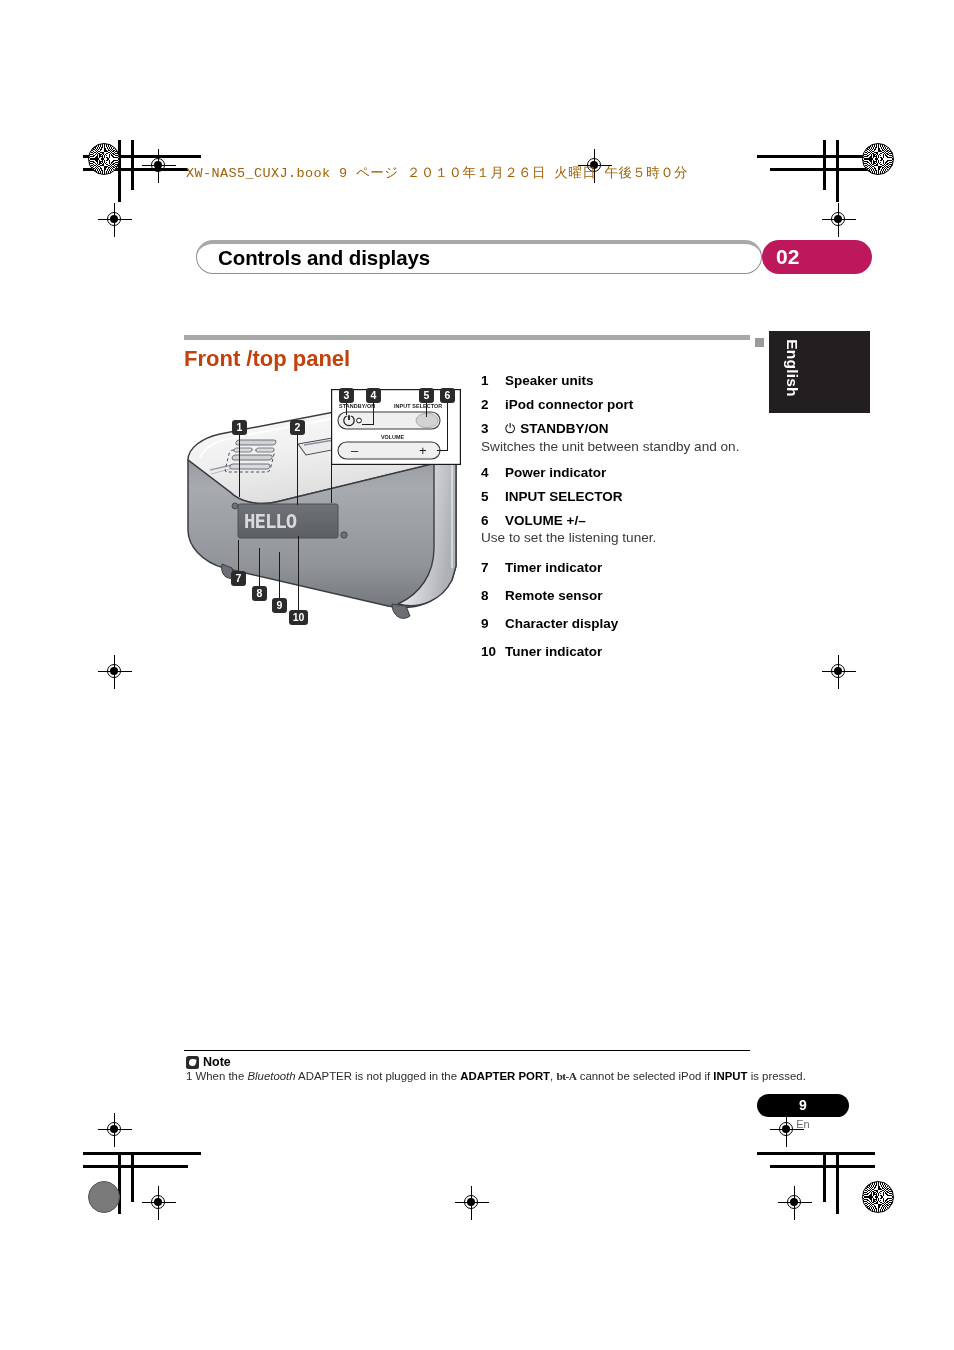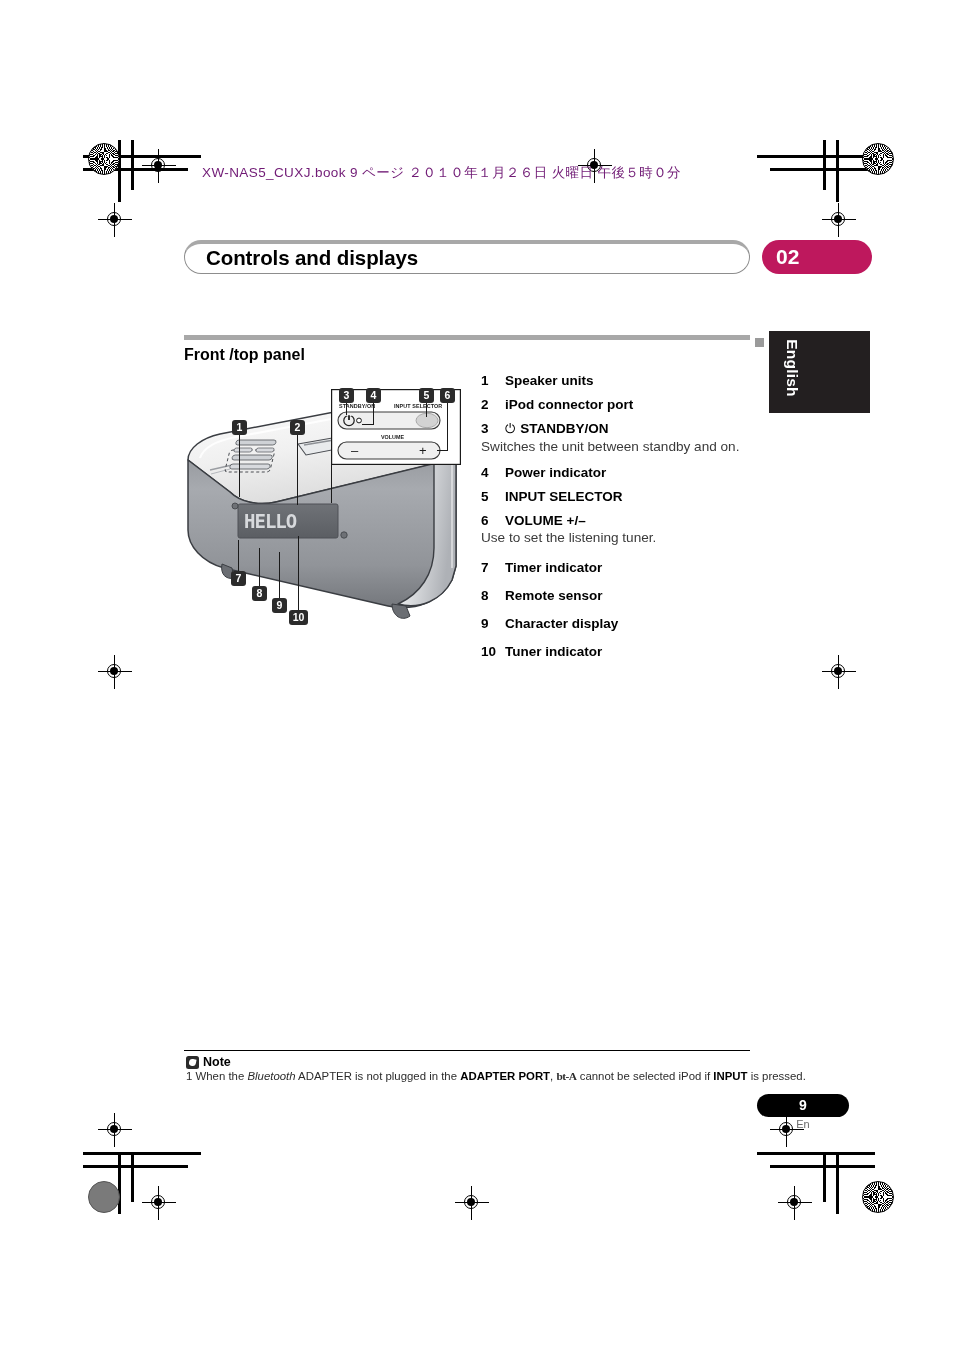--- a/index.html
+++ b/index.html
@@ -48,32 +48,31 @@
     position: absolute;
     width: 30px; height: 30px; border-radius: 50%;
     background: #7a7a7a;
     border: 1px solid #555;
   }
 
   
   .book-meta {
     position: absolute;
     left: 186px; top: 164px;
-    font-family: Liberation Sans, sans-serif;
+    font-family: Liberation Mono, monospace;
     font-size: 13.5px;
-    color: #701a75;
+    color: #a16207;
     letter-spacing: 0.4px;
     white-space: nowrap;
-    margin-left: 16px;
   }
 
   
   .title-bar-wrap {
     position: absolute;
-    left: 184px; top: 240px;
+    left: 196px; top: 240px;
     width: 566px; height: 34px;
   }
   .title-bar {
     position: absolute;
     left: 0; top: 0;
     width: 566px; height: 34px;
     border: 1.3px solid #8d8d8d;
     border-top: 4px solid #a8a8a8;
     border-radius: 17px;
     background: #fff;
@@ -131,23 +130,23 @@
   
   .sec-rule {
     position: absolute;
     left: 184px; top: 335px;
     width: 566px; height: 5px;
     background: #a8a8a8;
   }
   .sec-heading {
     position: absolute;
     left: 184px; top: 346px;
-    font-size: 16px;
-    font-weight: bold;
-    color: #000000;
+    font-size: 22px;
+    font-weight: bold;
+    color: #c2410c;
   }
 
   
   .list-col {
     position: absolute;
     left: 481px; top: 373px;
     width: 285px;
   }
   .li { position: relative; margin-bottom: 9px; }
   .li-head {

